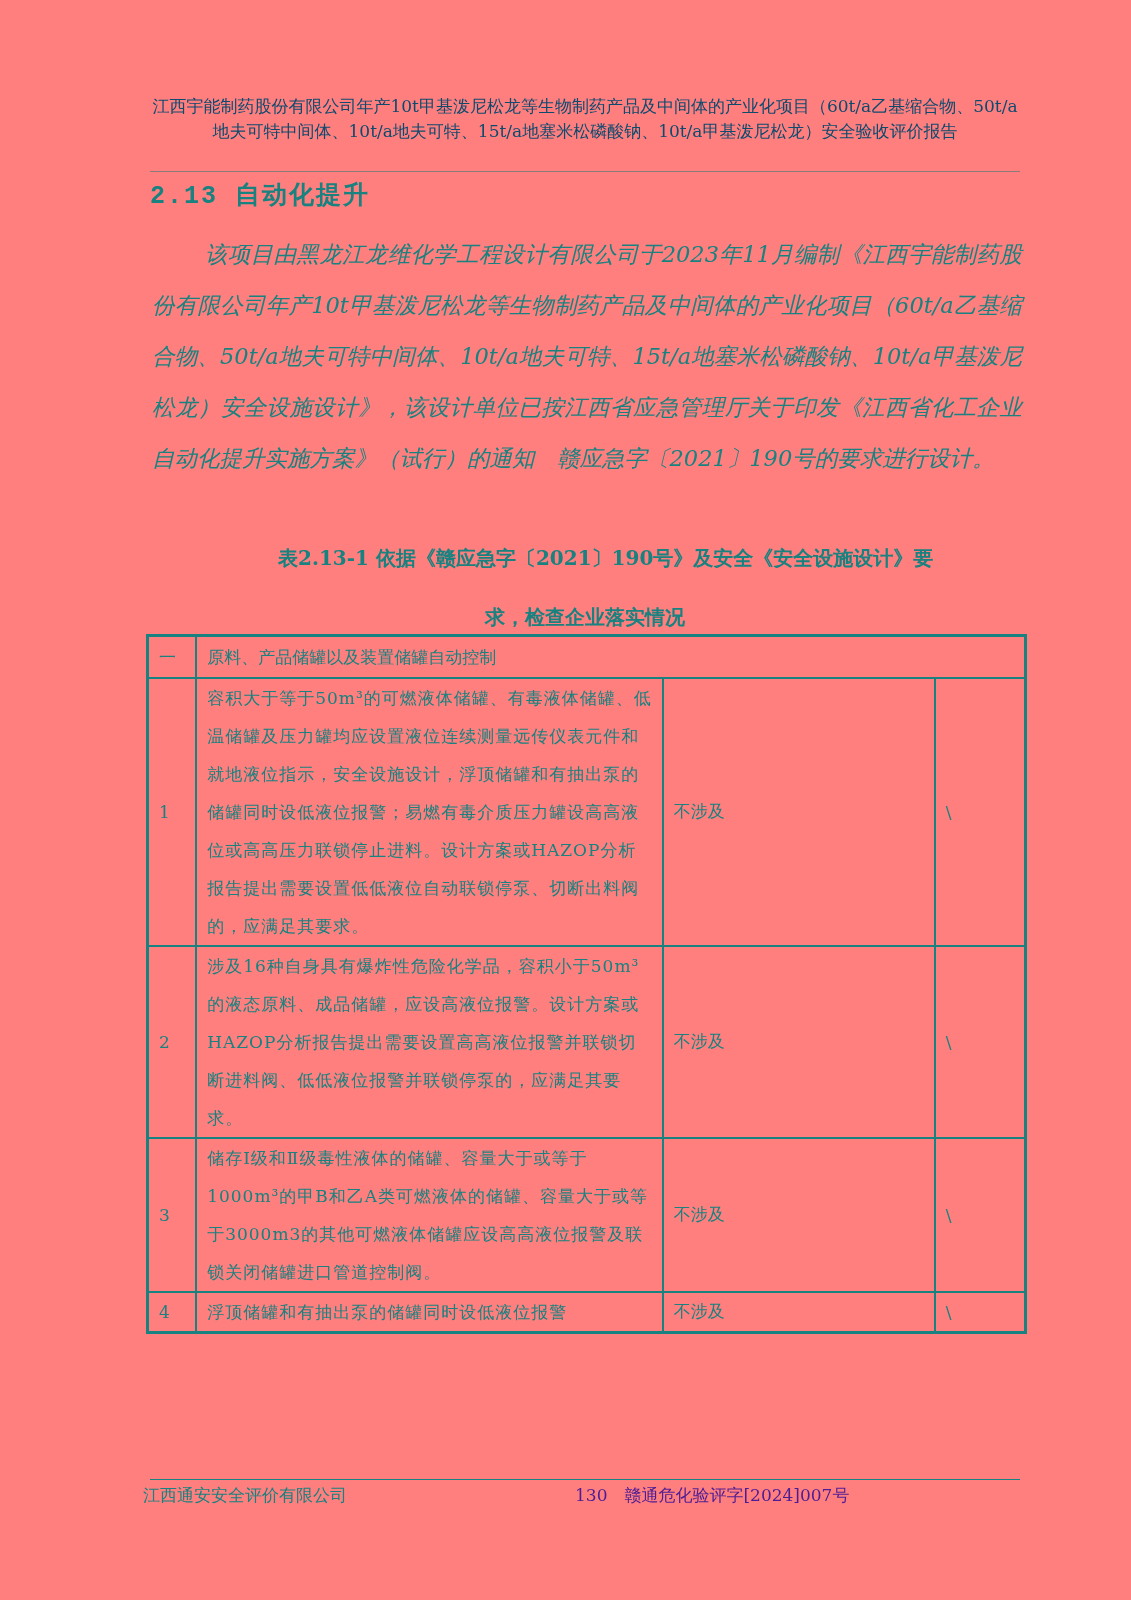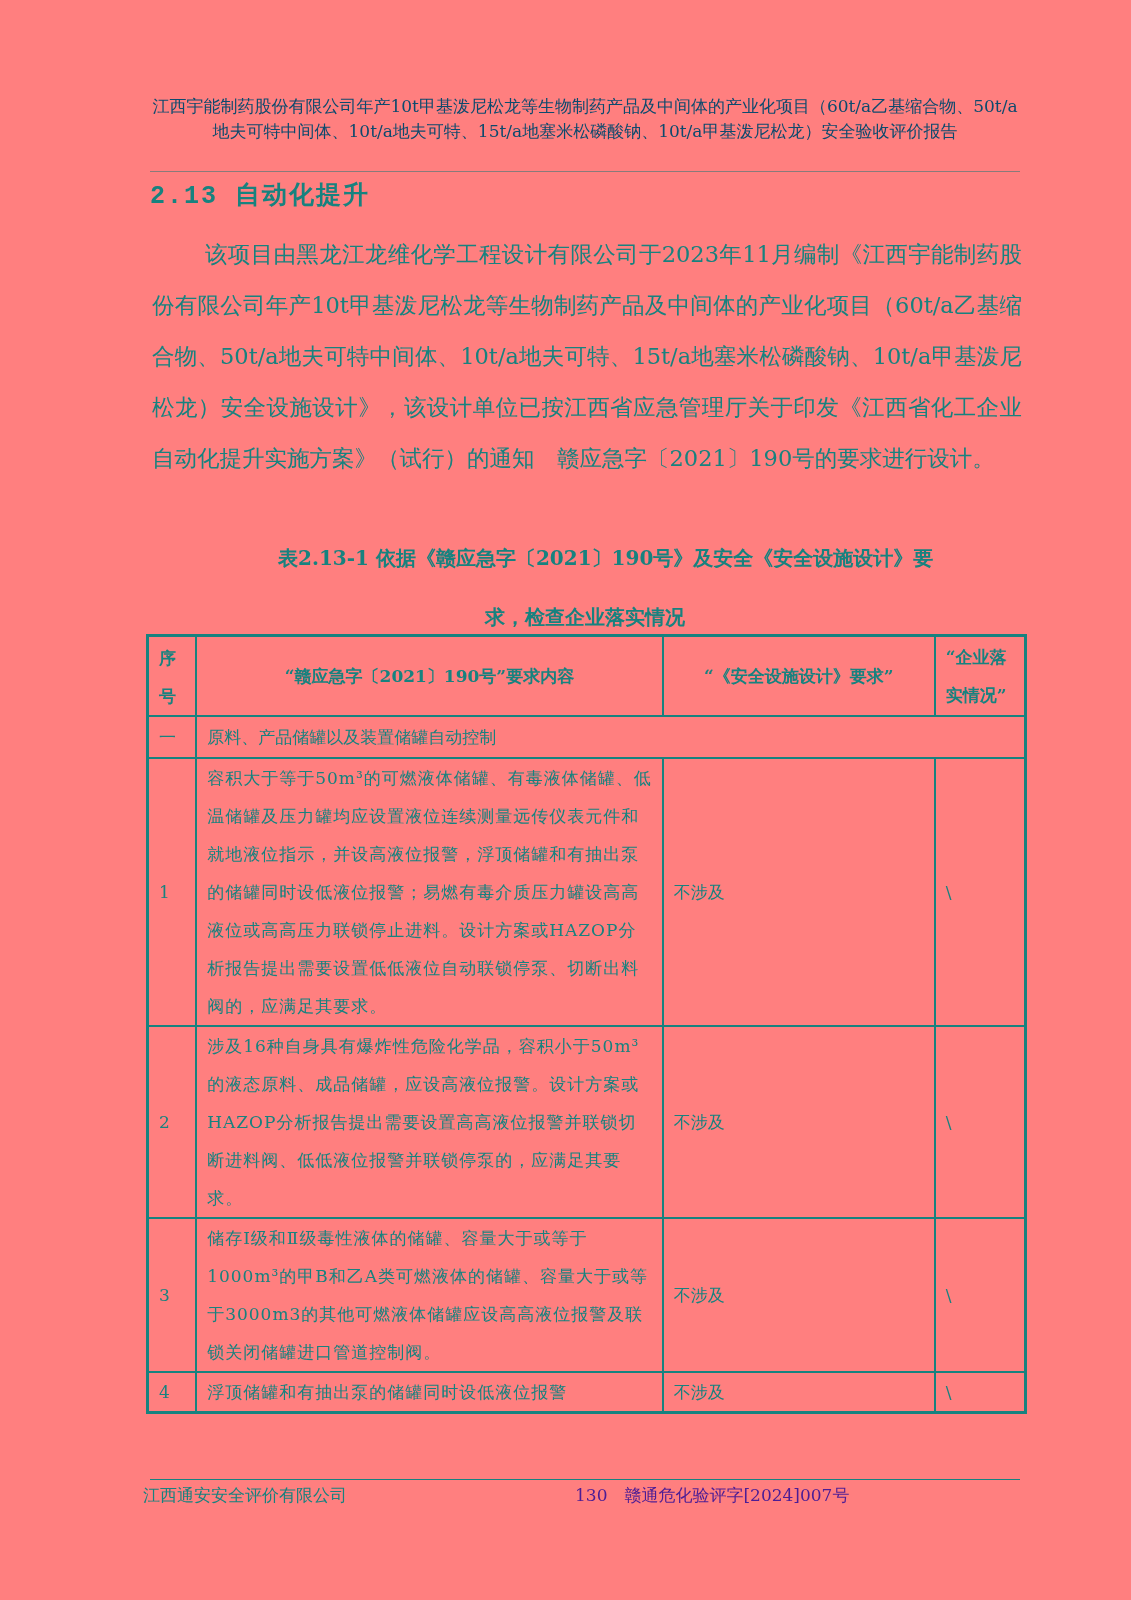--- a/index.html
+++ b/index.html
@@ -18,21 +18,21 @@
       background: #8a7a7a;
     }
     .section-title {
       position: absolute; left: 150px; top: 178px;
       font-family: Liberation Mono, monospace; font-weight: bold;
       font-size: 25px; letter-spacing: 2px; color: #17827f;
     }
     .para {
       position: absolute; left: 152px; top: 229px; width: 870px;
       font-size: 22.5px; line-height: 51px; color: #17827f;
-      text-align: justify; text-indent: 53px;
+      text-align: justify; text-indent: 53px; font-style: italic;
     }
     .caption {
       position: absolute; left: 150px; width: 870px; text-align: center;
       font-size: 20px; font-weight: bold; color: #17827f;
     }
     .caption.l1 { top: 545px; left: 278px; width: 740px; text-align: left; }
     .caption.l2 { top: 604px; }
 
     table.req {
       position: absolute; left: 146px; top: 634px; width: 881px;
@@ -80,33 +80,27 @@
 <div class="caption l2">求，检查企业落实情况</div>
 
 <table class="req">
   <colgroup>
     <col class="col0">
       <col class="col1">
       <col class="col2">
       <col class="col3">
   </colgroup>
   <tbody>
-      <tr class="head">
-    <th class="c0">序号</th>
-    <th>“赣应急字〔2021〕190号”要求内容</th>
-    <th>“《安全设施设计》要求”</th>
-    <th class="c3">“企业落实情况”</th>
-  </tr>
   <tr class="sec">
     <td>一</td>
     <td colspan="3">原料、产品储罐以及装置储罐自动控制</td>
   </tr>
   <tr>
     <td>1</td>
-    <td class="content">容积大于等于50m³的可燃液体储罐、有毒液体储罐、低温储罐及压力罐均应设置液位连续测量远传仪表元件和就地液位指示，并设高液位报警，浮顶储罐和有抽出泵的储罐同时设低液位报警；易燃有毒介质压力罐设高高液位或高高压力联锁停止进料。设计方案或HAZOP分析报告提出需要设置低低液位自动联锁停泵、切断出料阀的，应满足其要求。</td>
+    <td class="content">容积大于等于50m³的可燃液体储罐、有毒液体储罐、低温储罐及压力罐均应设置液位连续测量远传仪表元件和就地液位指示，安全设施设计，浮顶储罐和有抽出泵的储罐同时设低液位报警；易燃有毒介质压力罐设高高液位或高高压力联锁停止进料。设计方案或HAZOP分析报告提出需要设置低低液位自动联锁停泵、切断出料阀的，应满足其要求。</td>
     <td>不涉及</td>
     <td>\</td>
   </tr>
   <tr>
     <td>2</td>
     <td class="content">涉及16种自身具有爆炸性危险化学品，容积小于50m³的液态原料、成品储罐，应设高液位报警。设计方案或HAZOP分析报告提出需要设置高高液位报警并联锁切断进料阀、低低液位报警并联锁停泵的，应满足其要求。</td>
     <td>不涉及</td>
     <td>\</td>
   </tr>
   <tr>

